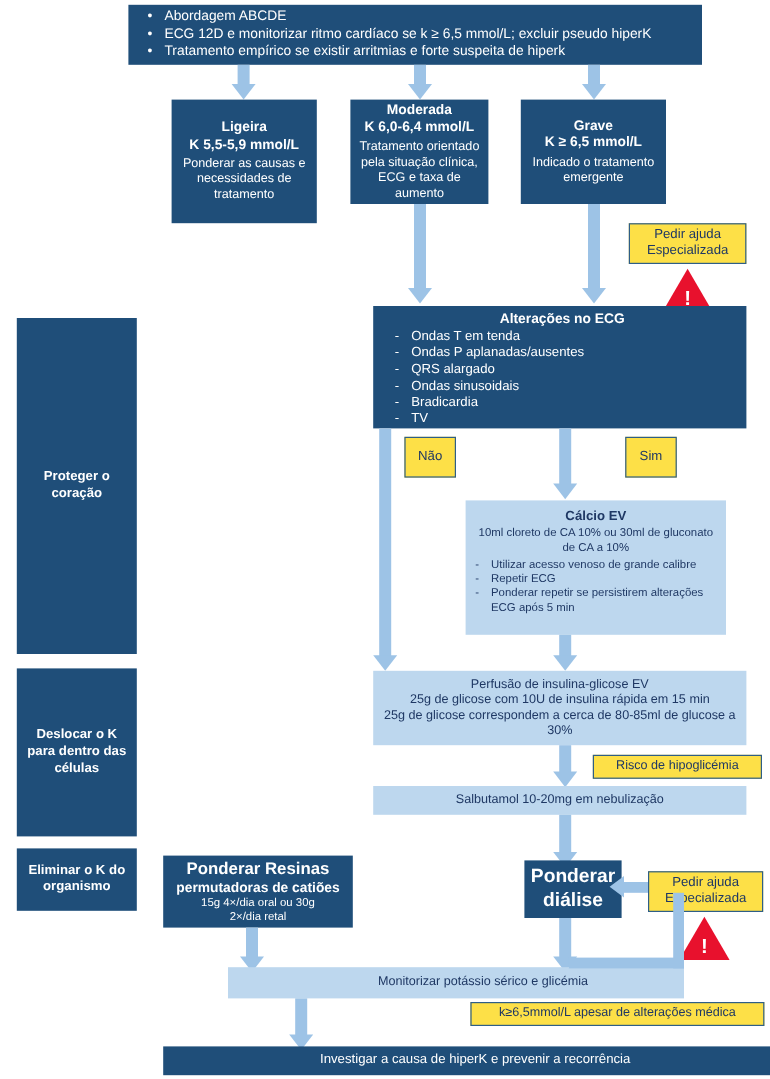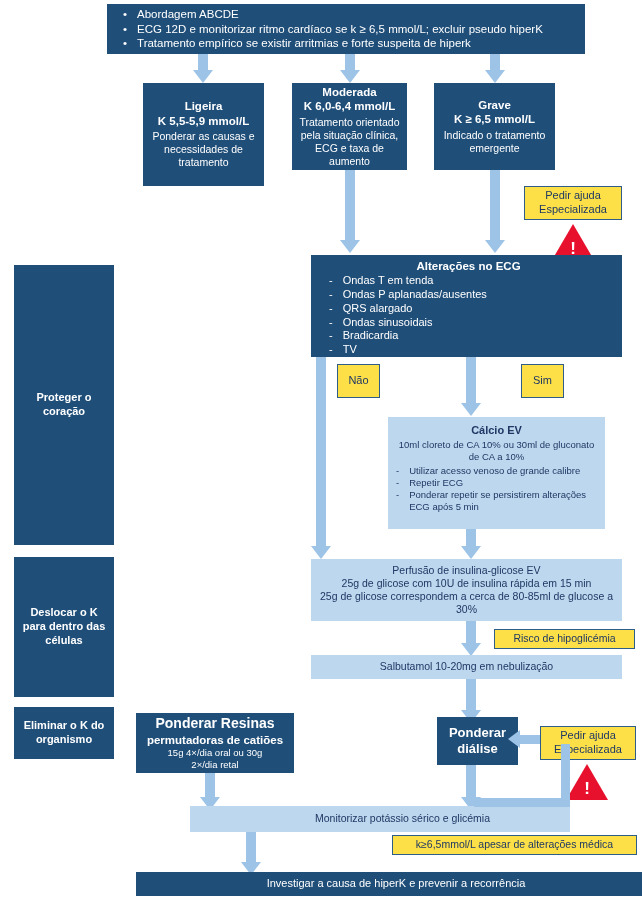--- a/index.html
+++ b/index.html
@@ -255,21 +255,21 @@
   <div class="box dark" style="left:136px;top:713px;width:158px;height:60px;padding:3px 6px;font-size:9.5px;">
     <div class="ttl" style="font-size:14px;">Ponderar Resinas</div>
     <div class="ttl" style="font-size:11.5px;">permutadoras de catiões</div>
     <div>15g 4×/dia oral ou 30g</div>
     <div>2×/dia retal</div>
   </div>
 
   <div class="shaft" style="left:205px;top:773px;width:10px;height:26px;"></div>
   <div class="head-down" style="left:200px;top:797px;"></div>
 
-  <div class="box dark" style="left:437px;top:717px;width:81px;height:48px;font-size:13px;font-weight:bold;">
+  <div class="box dark" style="left:437px;top:717px;width:81px;height:48px;font-size:16px;font-weight:bold;">
     <div>Ponderar</div>
     <div>diálise</div>
   </div>
 
   <div class="shaft" style="left:466px;top:765px;width:10px;height:34px;"></div>
   <div class="head-down" style="left:461px;top:797px;"></div>
 
   <div class="box outline" style="left:540px;top:726px;width:96px;height:34px;font-size:11px;">
     <div>Pedir ajuda</div>
     <div>Especializada</div>

